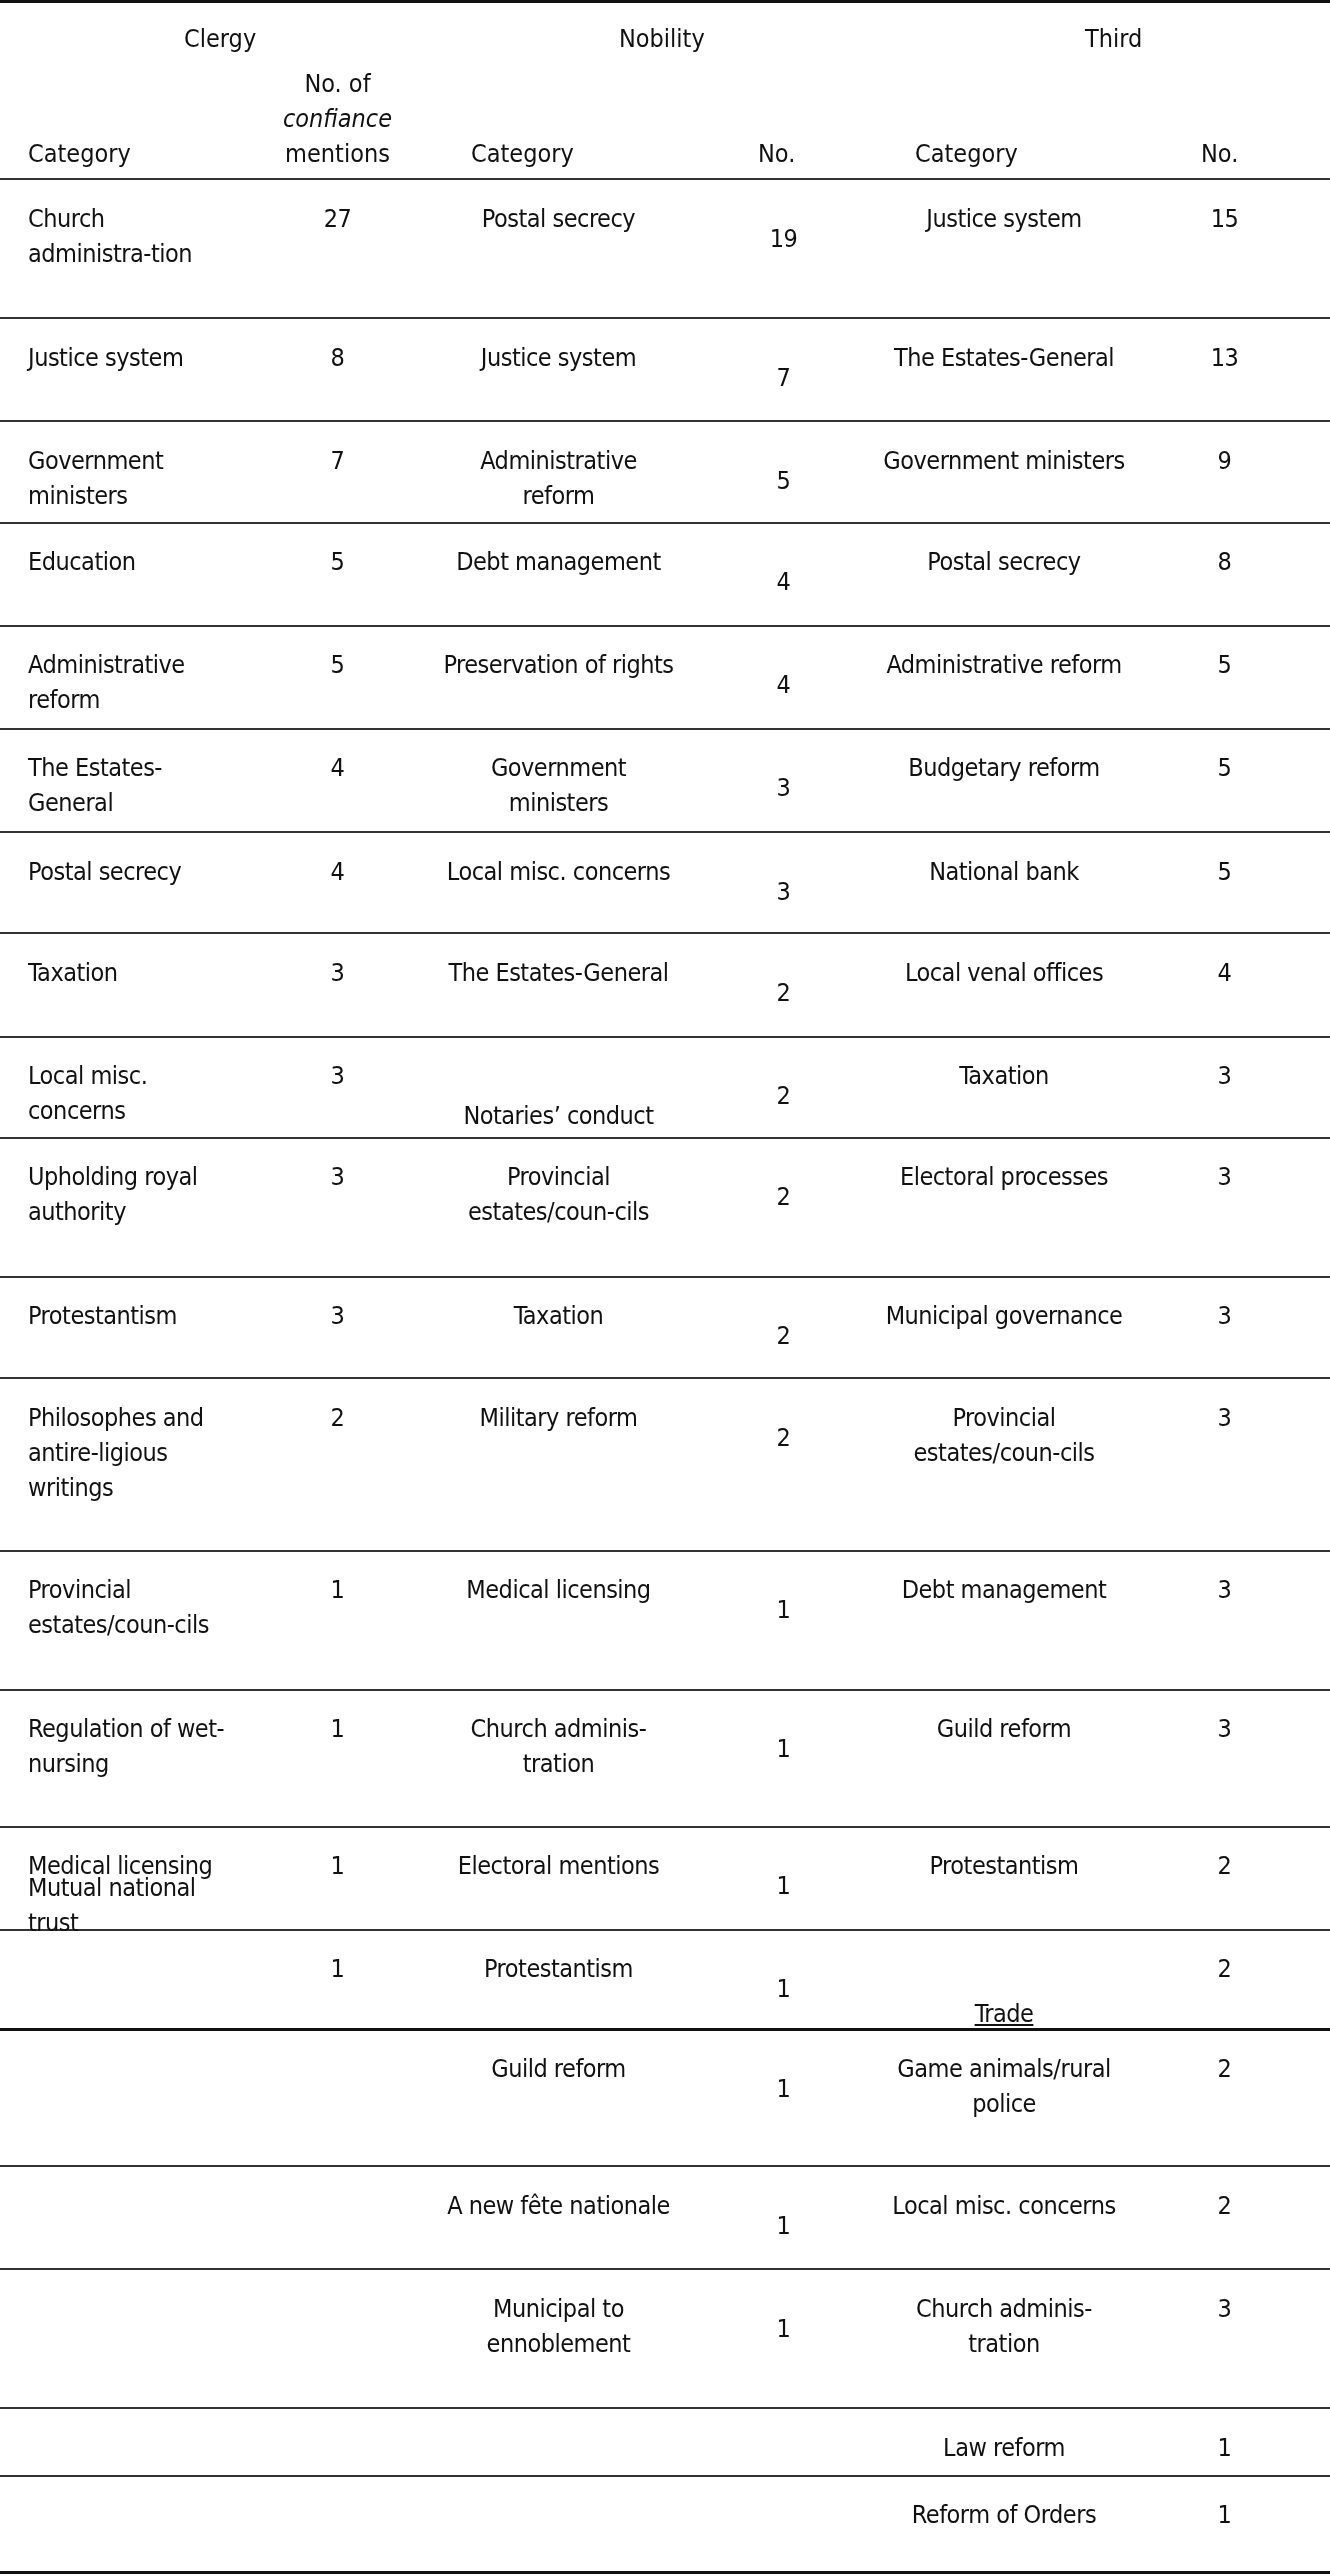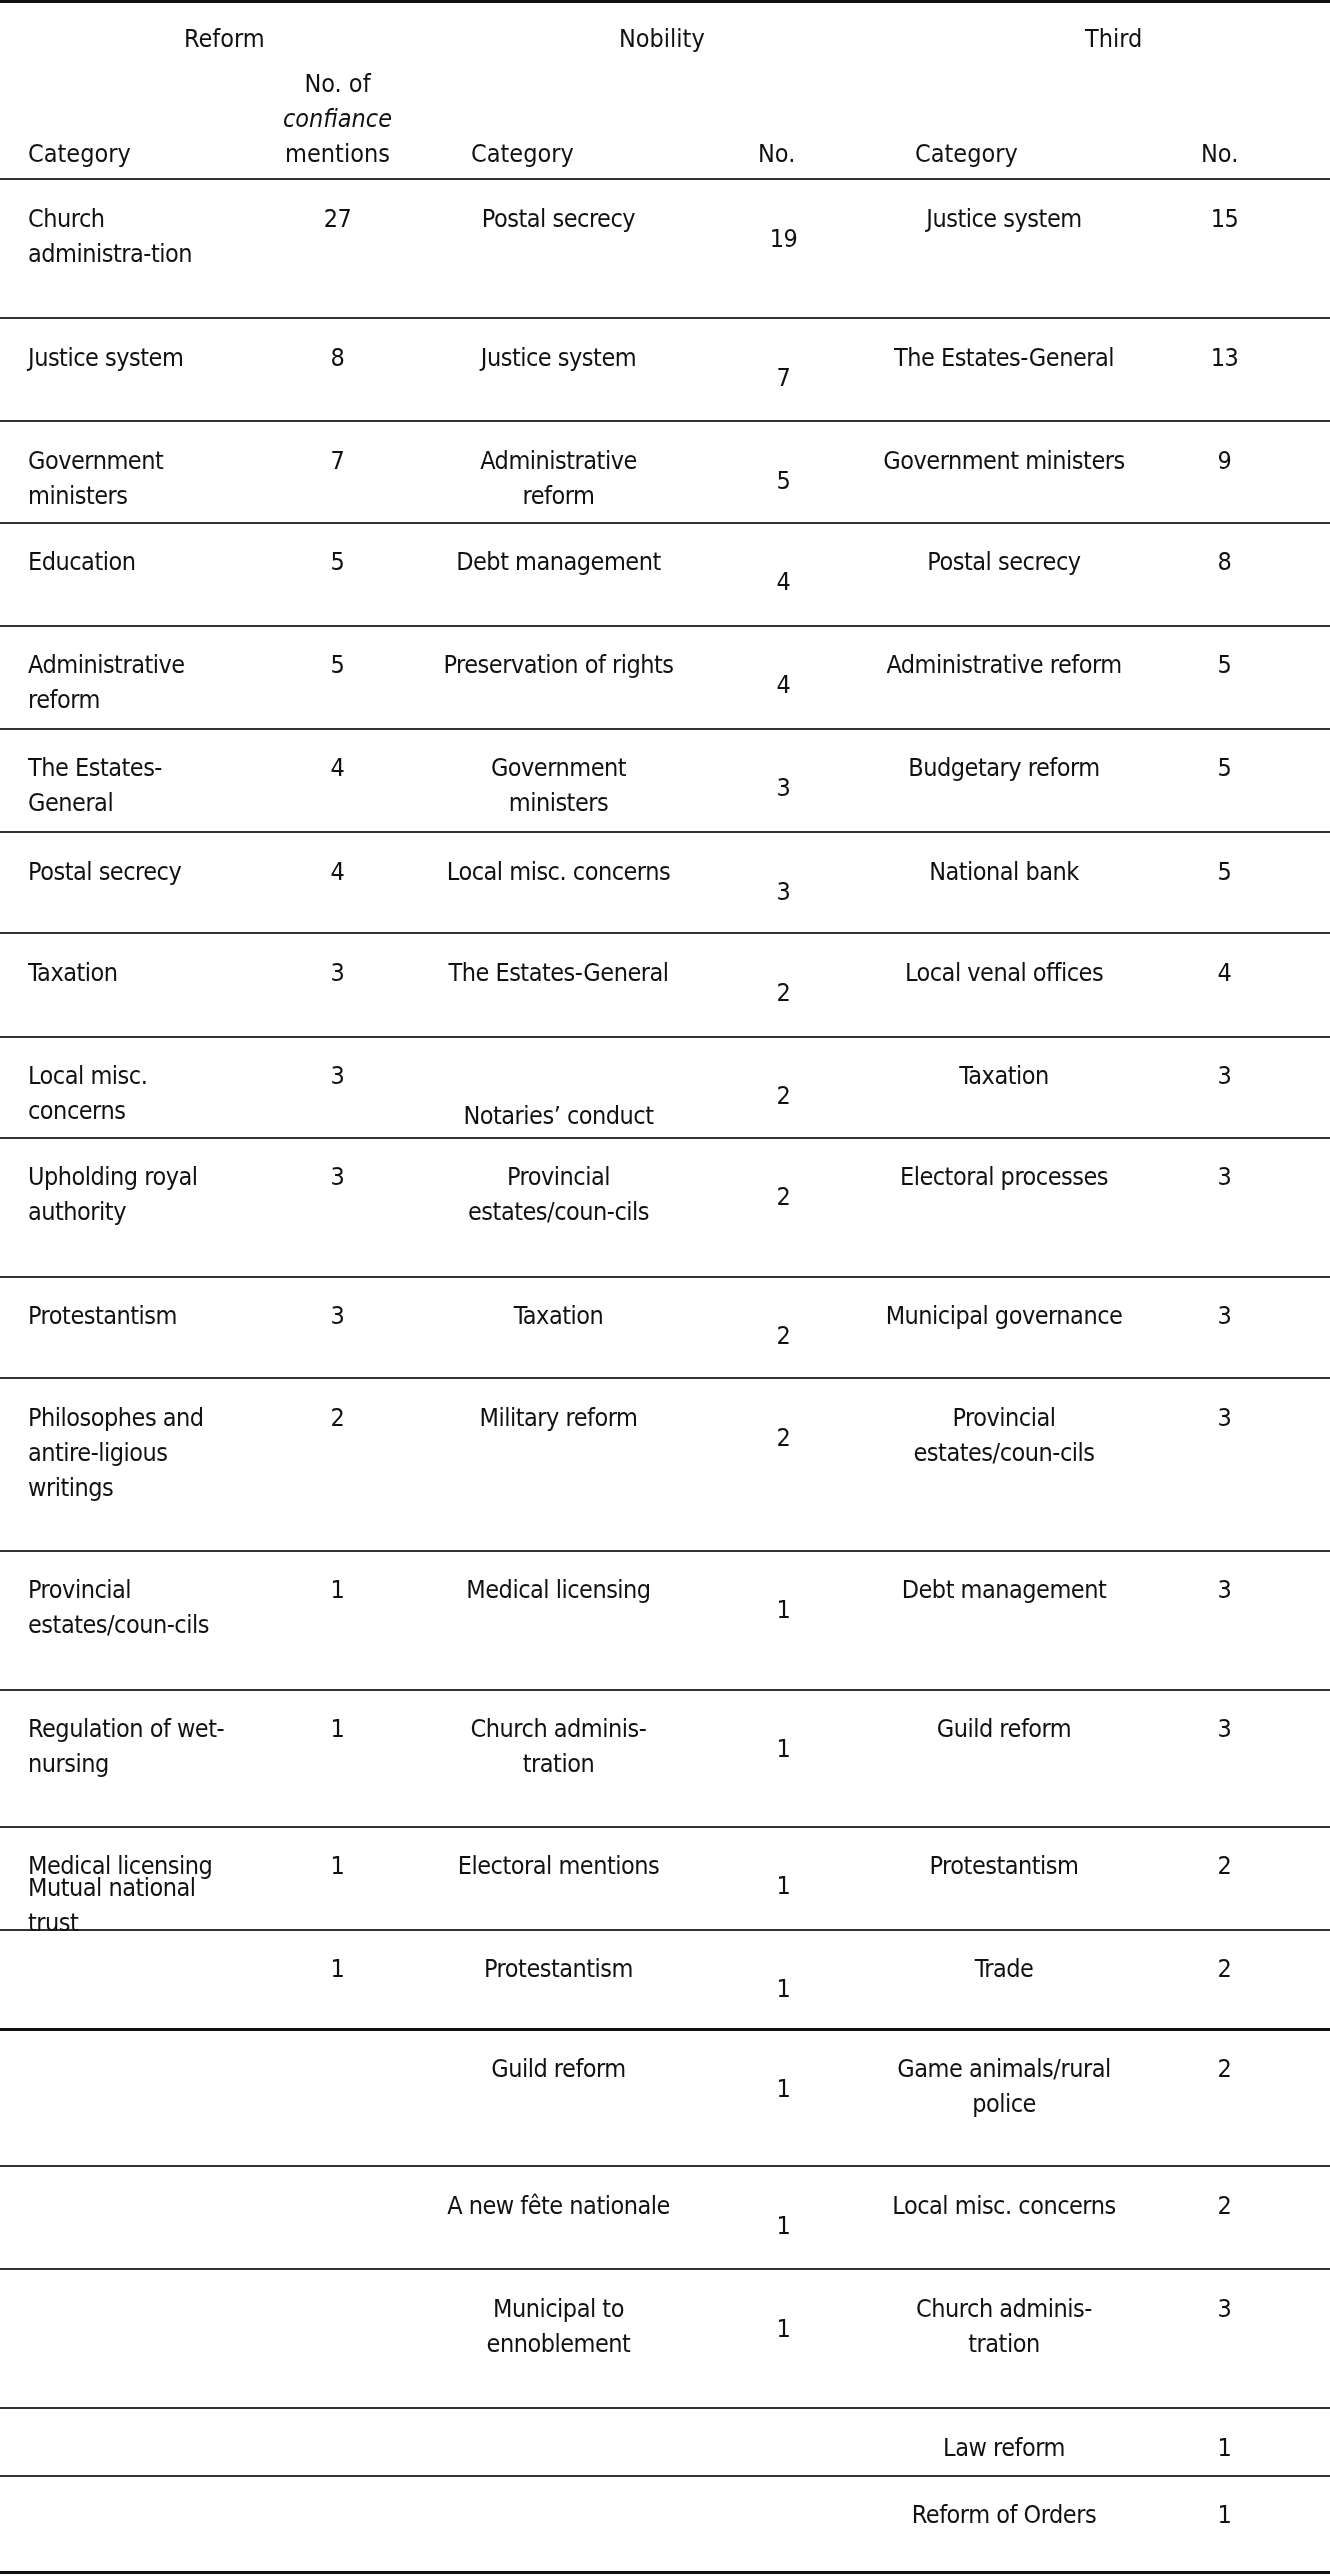--- a/index.html
+++ b/index.html
@@ -17,21 +17,21 @@
   .n2 { left: 727px; width: 113px; text-align: center; margin-top: 20px; }
   .c3 { left: 882px; width: 244px; text-align: center; }
   .n3 { left: 1173px; width: 103px; text-align: center; }
 </style>
 </head>
 <body>
 
 <div id="table">
   <div class="rule thick" style="top:0"></div>
 
-  <div class="hdr" style="left:184px;top:20.6px;">Reform</div>
+  <div class="hdr" style="left:184px;top:20.6px;">Clergy</div>
   <div class="hdr" style="left:619px;top:20.6px;">Nobility</div>
   <div class="hdr" style="left:1085px;top:20.6px;">Third</div>
 
   <div class="hdr" style="left:28px;top:136px;">Category</div>
   <div class="hdr" style="left:281px;top:66px;width:113px;text-align:center;line-height:35px;">
     <div>No. of</div>
     <div style="font-style:italic">confiance</div>
     <div>mentions</div>
   </div>
   <div class="hdr" style="left:471px;top:136px;">Category</div>
@@ -175,21 +175,21 @@
         <div class="cell n2" style="top: 1848px;">1</div>
         <div class="cell c3" style="top: 1848px;">Protestantism</div>
         <div class="cell n3" style="top: 1848px;">2</div>
       </div>
       <div class="rule thin" style="top: 1929px;"></div>
       <div>
         <div class="cell c1" style="top: 1870px;">Mutual national trust</div>
         <div class="cell n1" style="top: 1951px;">1</div>
         <div class="cell c2" style="top: 1951px;">Protestantism</div>
         <div class="cell n2" style="top: 1951px;">1</div>
-        <div class="cell c3" style="top: 1951px;">Trade</div>
+        <div class="cell c3" style="top: 1996px; text-decoration: underline;">Trade</div>
         <div class="cell n3" style="top: 1951px;">2</div>
       </div>
       <div class="rule thick" style="top: 2028px;"></div>
       <div>
         <div class="cell c1" style="top: 2051px;"></div>
         <div class="cell n1" style="top: 2051px;"></div>
         <div class="cell c2" style="top: 2051px;">Guild reform</div>
         <div class="cell n2" style="top: 2051px;">1</div>
         <div class="cell c3" style="top: 2051px;">Game animals/rural police</div>
         <div class="cell n3" style="top: 2051px;">2</div>

